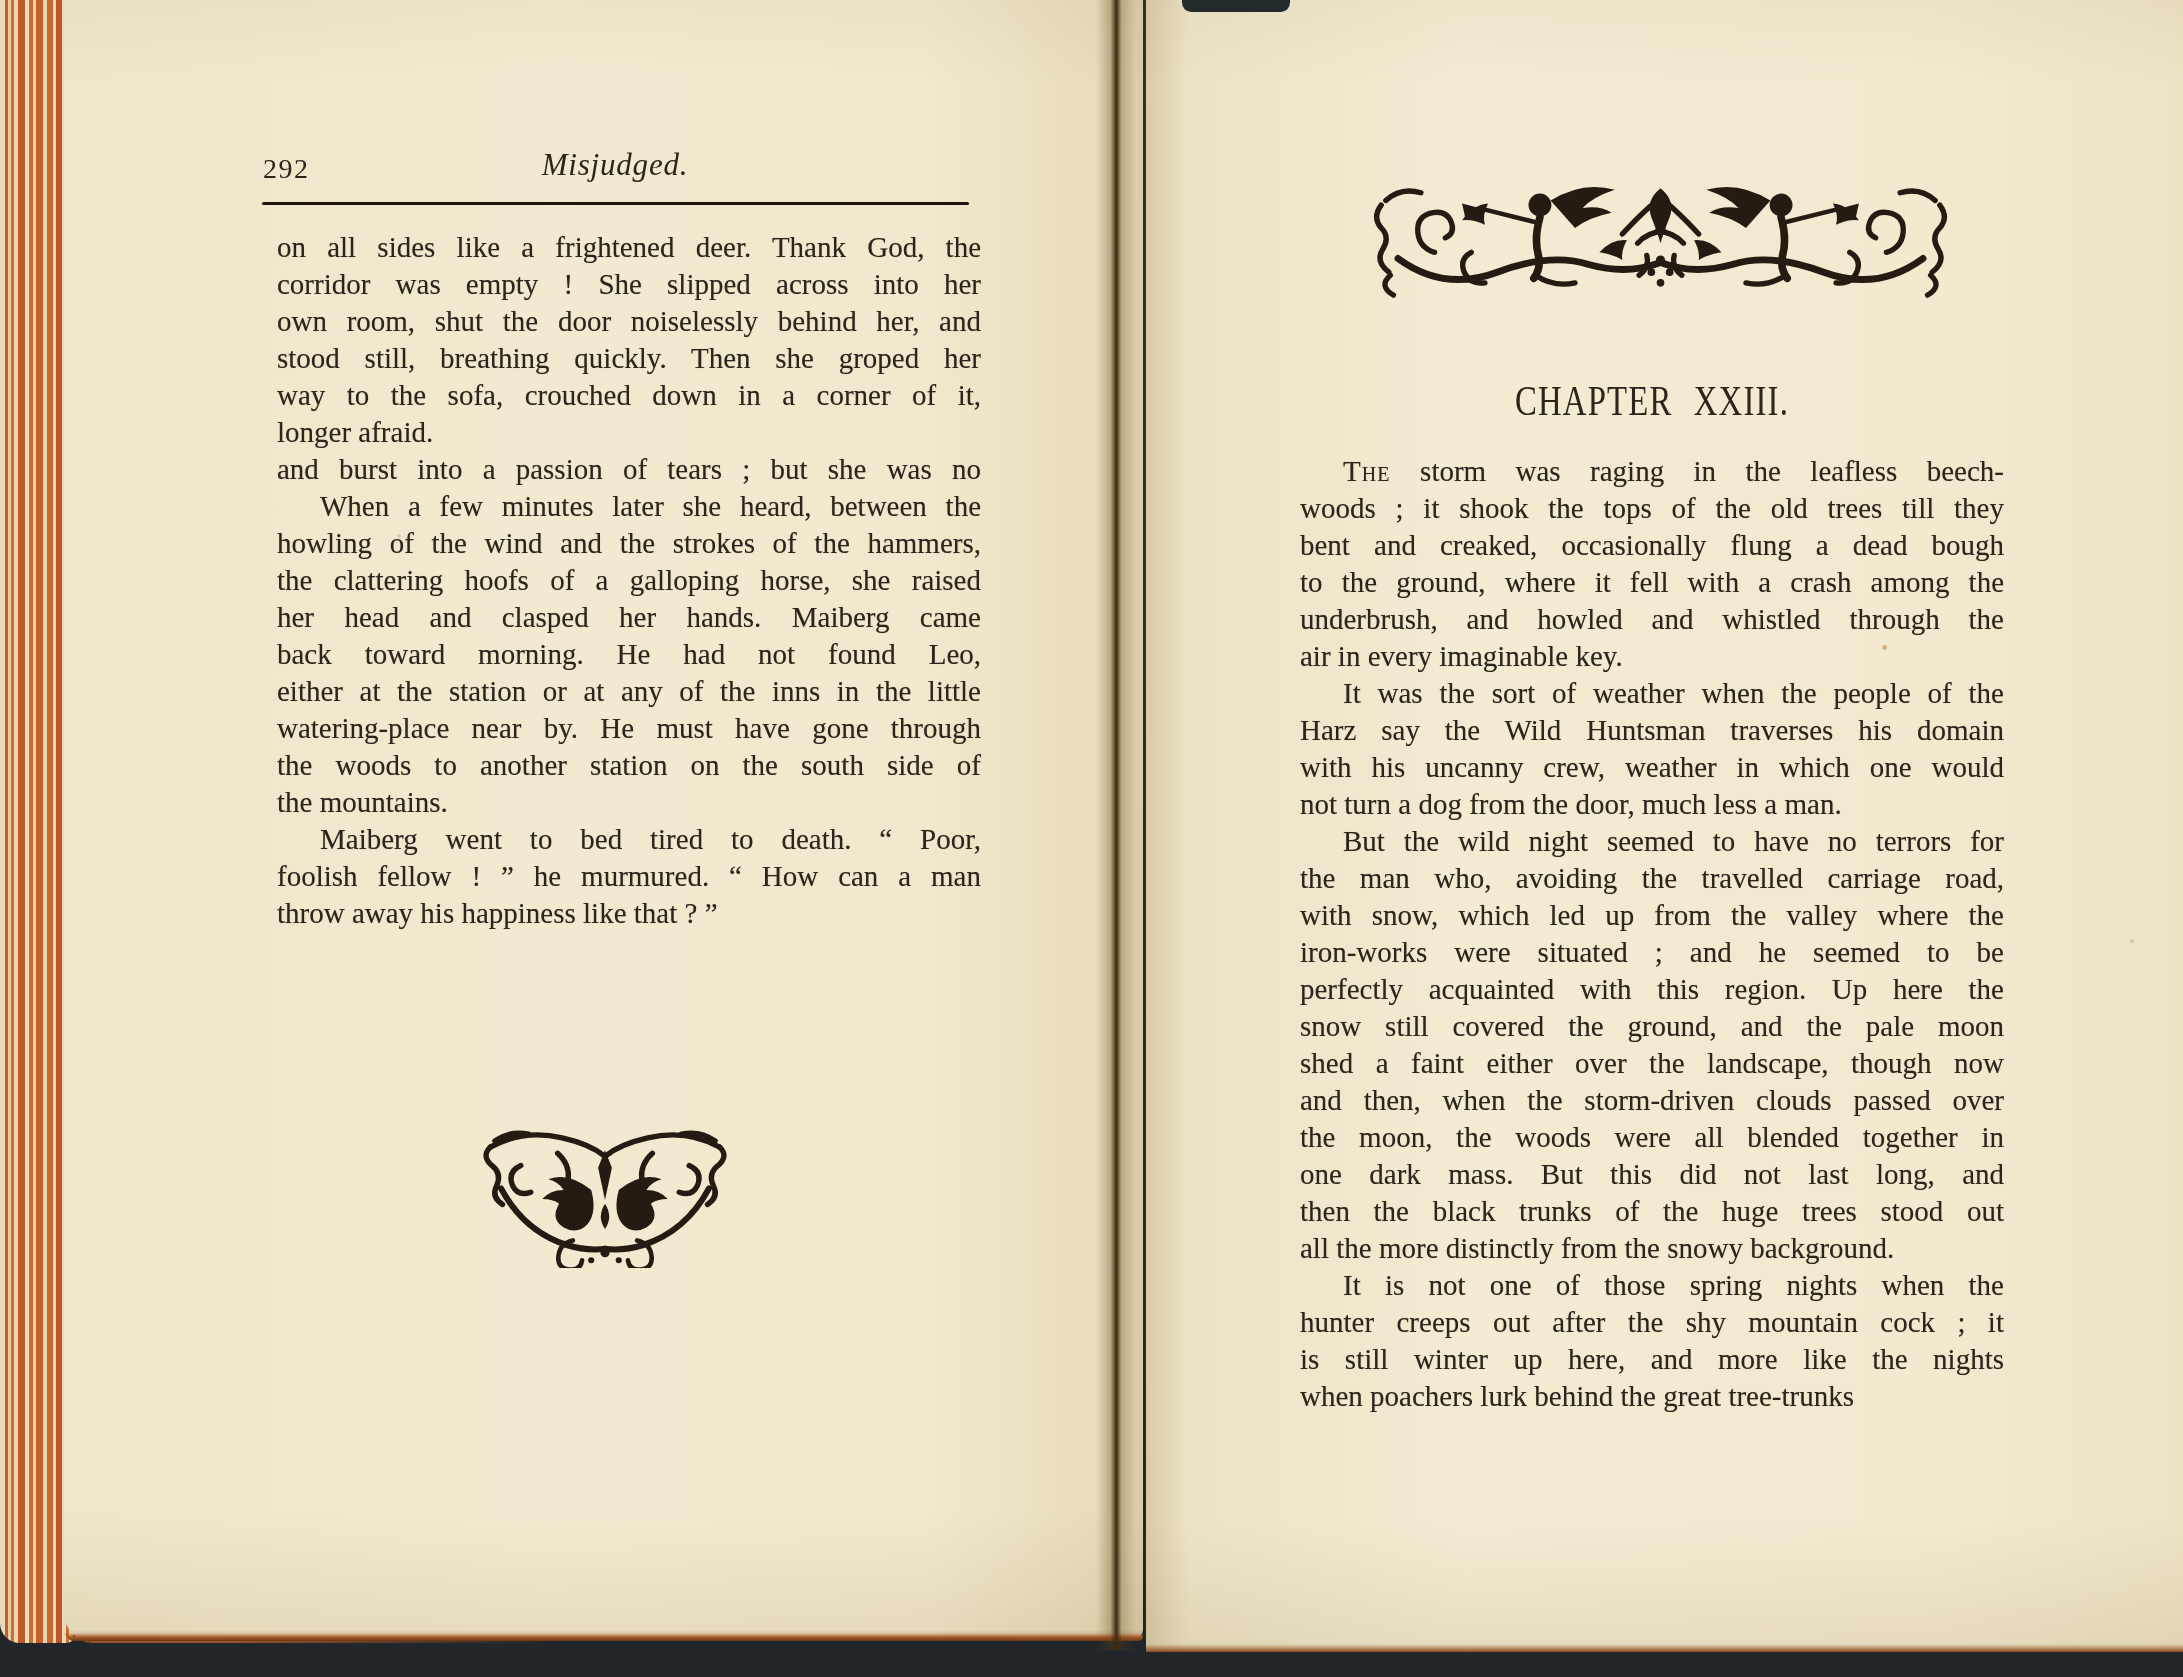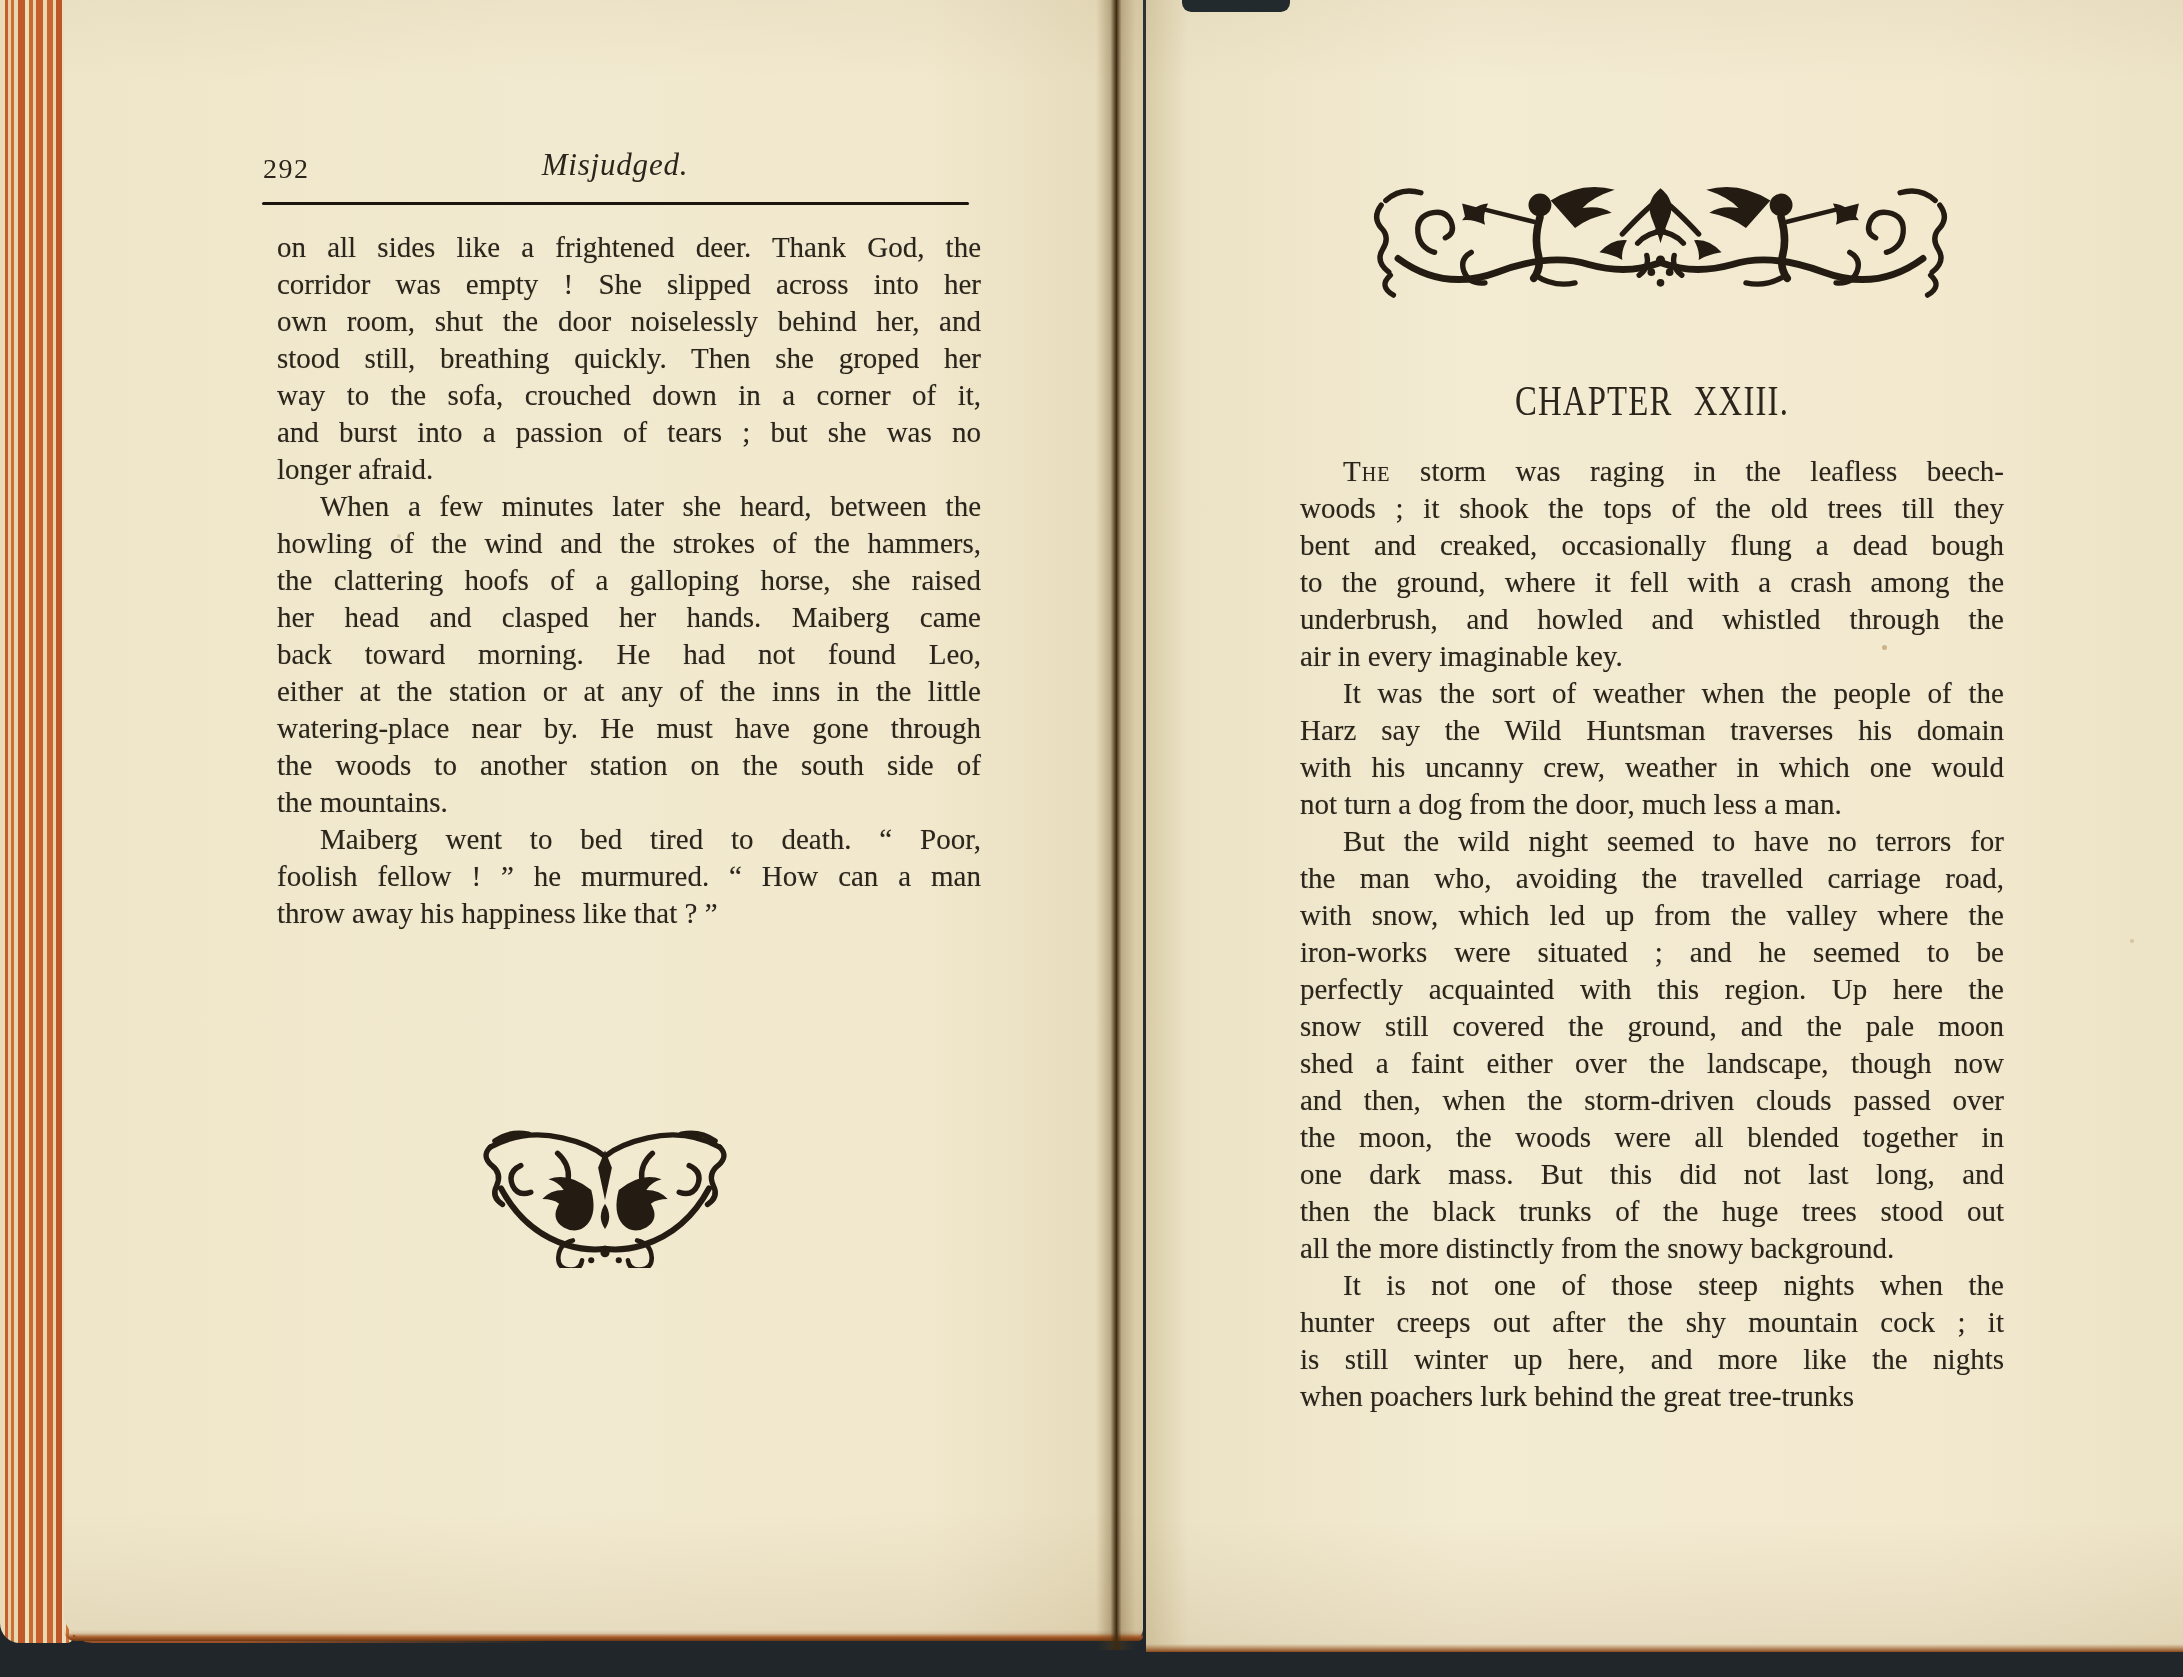--- a/index.html
+++ b/index.html
@@ -103,22 +103,22 @@
     <span class="running-title">Misjudged.</span>
     <div class="rule"></div>
 
     <div class="body-left">
       <div class="para">
           <div class="line">on all sides like a frightened deer.  Thank God, the</div>
           <div class="line">corridor was empty !  She slipped across into her</div>
           <div class="line">own room, shut the door noiselessly behind her, and</div>
           <div class="line">stood still, breathing quickly.  Then she groped her</div>
           <div class="line">way to the sofa, crouched down in a corner of it,</div>
+          <div class="line last">longer afraid.</div>
           <div class="line">and burst into a passion of tears ; but she was no</div>
-          <div class="line last">longer afraid.</div>
         </div>
       <div class="para indent">
           <div class="line">When a few minutes later she heard, between the</div>
           <div class="line">howling of the wind and the strokes of the hammers,</div>
           <div class="line">the clattering hoofs of a galloping horse, she raised</div>
           <div class="line">her head and clasped her hands.  Maiberg came</div>
           <div class="line">back toward morning.  He had not found Leo,</div>
           <div class="line">either at the station or at any of the inns in the little</div>
           <div class="line">watering-place near by.  He must have gone through</div>
           <div class="line">the woods to another station on the south side of</div>
@@ -212,21 +212,21 @@
           <div class="line">perfectly acquainted with this region.  Up here the</div>
           <div class="line">snow still covered the ground, and the pale moon</div>
           <div class="line">shed a faint either over the landscape, though now</div>
           <div class="line">and then, when the storm-driven clouds passed over</div>
           <div class="line">the moon, the woods were all blended together in</div>
           <div class="line">one dark mass.  But this did not last long, and</div>
           <div class="line">then the black trunks of the huge trees stood out</div>
           <div class="line last">all the more distinctly from the snowy background.</div>
         </div>
       <div class="para indent">
-          <div class="line">It is not one of those steep nights when the</div>
+          <div class="line">It is not one of those spring nights when the</div>
           <div class="line">hunter creeps out after the shy mountain cock ; it</div>
           <div class="line">is still winter up here, and more like the nights</div>
           <div class="line last">when poachers lurk behind the great tree-trunks</div>
         </div>
     </div>
   </div>
 
   <div class="gutter"></div>
   <div class="top-notch"></div>
 

